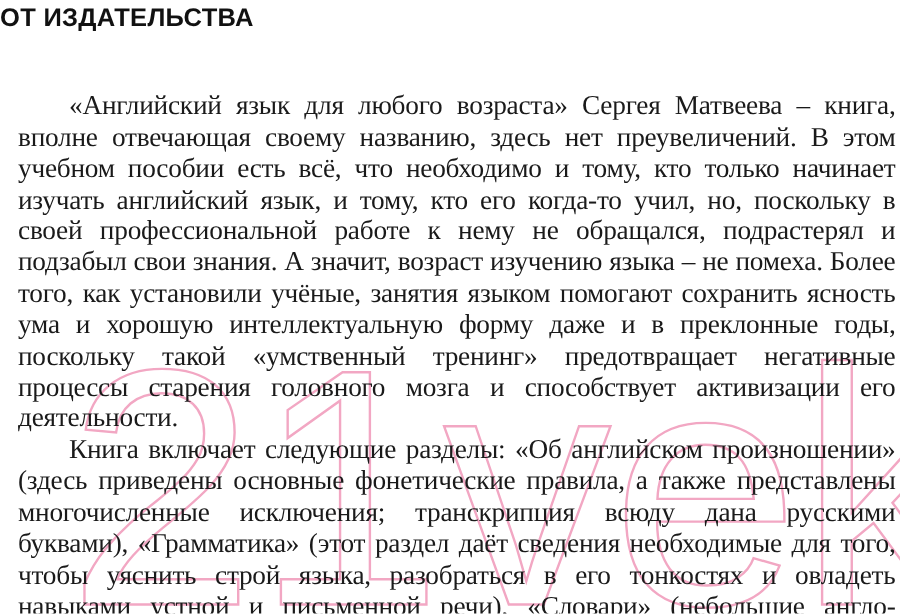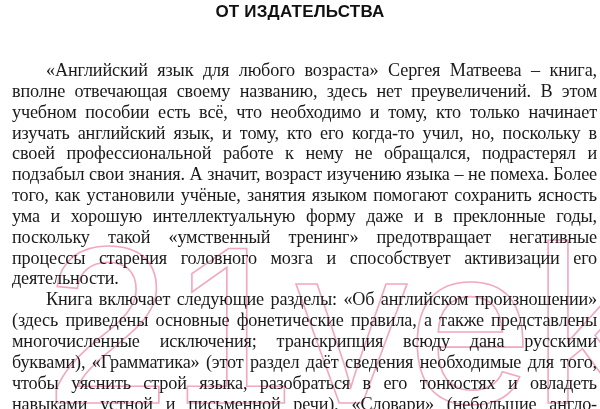--- a/index.html
+++ b/index.html
@@ -1,19 +1,19 @@
 <!DOCTYPE html>
 <html><head>
   <meta charset="utf-8">
   <style>
     html, body { margin: 0; padding: 0; background: #ffffff; }
     body { width: 600px; height: 409px; overflow: hidden; position: relative; }
     .page { position: absolute; left: 0; top: 0; width: 600px; height: 409px; background: #fff; }
     .title {
-      position: absolute; top: 2px; left: 0; width: 600px; text-align: center;
+      position: absolute; top: 2px; left: 0; width: 600px; text-align: left;
       font-family: "Liberation Sans", sans-serif; font-weight: bold; font-size: 17px;
       color: #111; letter-spacing: 0.2px;
     }
     .body-text {
       position: absolute; left: 12px; top: 60px; width: 585px;
       font-family: "Liberation Serif", serif; font-size: 18.2px; line-height: 20.85px;
       color: #1a1a1a; text-align: justify; letter-spacing: -0.15px;
     }
     .body-text p { margin: 0; text-indent: 34px; }
     .watermark {

